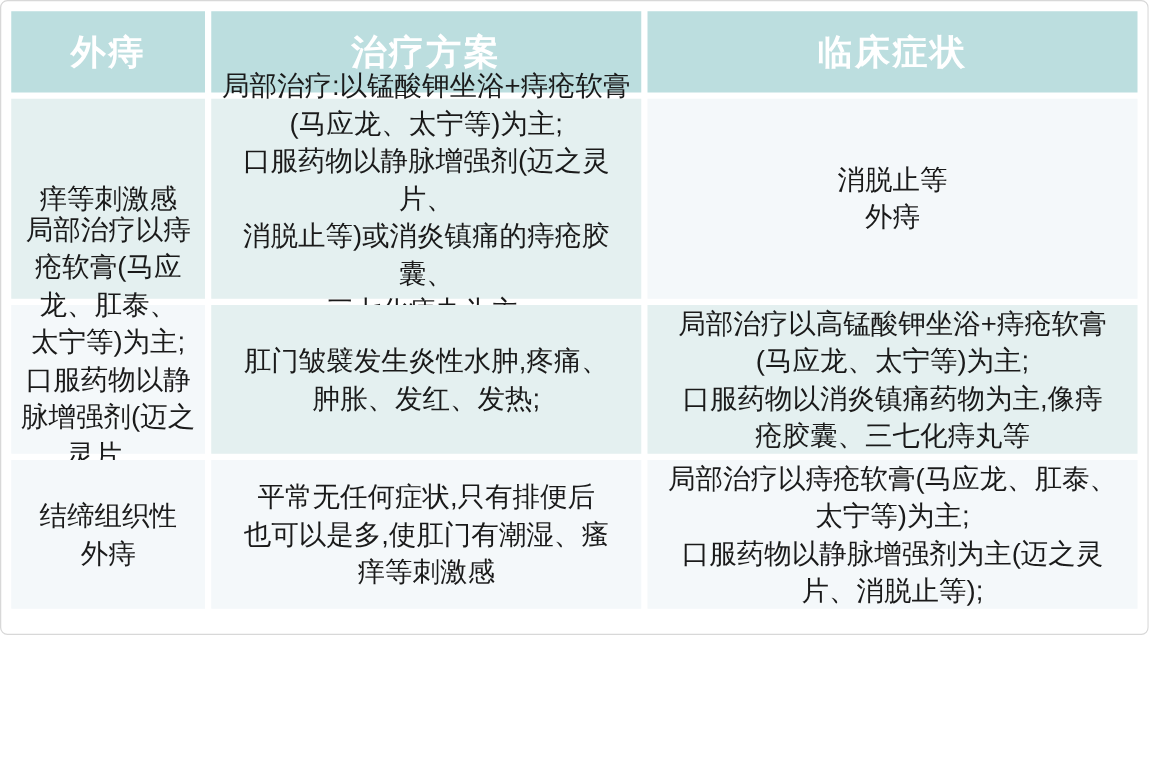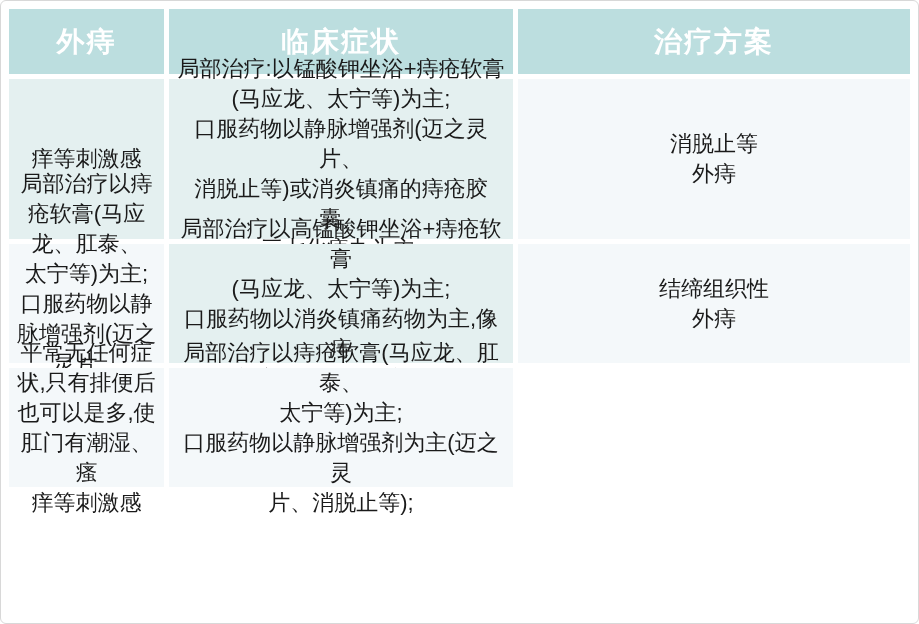--- a/index.html
+++ b/index.html
@@ -4,21 +4,21 @@
 <style>
   html, body {
     margin: 0;
     padding: 0;
     background: #ffffff;
     font-family: "Liberation Sans", sans-serif;
   }
   .page {
     position: relative;
     width: 919px;
-    height: 624px;
+    height: 508px;
     box-sizing: border-box;
     background: var(--cell-gap, #ffffff);
     border: 1px solid var(--border-color, #d8d8d8);
     border-radius: 6px;
     padding: 8px;
     overflow: hidden;
   }
   .grid {
     display: grid;
     grid-template-columns: 155px 344px 1fr;
@@ -50,37 +50,39 @@
   .row-odd { background: var(--row-odd-bg, #e4f0f0); }
   .row-even { background: var(--row-even-bg, #f4f8fa); }
 </style>
 </head>
 <body>
 
 <div class="page">
   <div class="grid">
 
     <div class="cell header-cell">外痔</div>
+    <div class="cell header-cell">治疗方案</div>
     <div class="cell header-cell">临床症状</div>
-    <div class="cell header-cell">治疗方案</div>
 
     <div class="cell body-cell row-odd">痒等刺激感</div>
     <div class="cell body-cell row-odd">局部治疗:以锰酸钾坐浴+痔疮软膏
 (马应龙、太宁等)为主;
 口服药物以静脉增强剂(迈之灵片、
 消脱止等)或消炎镇痛的痔疮胶囊、
 三七化痔丸为主;</div>
 
     <div class="cell body-cell row-even">消脱止等
 外痔</div>
     <div class="cell body-cell row-even">局部治疗以痔疮软膏(马应龙、肛泰、
 太宁等)为主;
 口服药物以静脉增强剂(迈之灵片、
 消脱止等)为主;</div>
 
+    <div class="cell body-cell row-odd">肛门皱襞发生炎性水肿,疼痛、
+肿胀、发红、发热;</div>
     <div class="cell body-cell row-odd">局部治疗以高锰酸钾坐浴+痔疮软膏
 (马应龙、太宁等)为主;
 口服药物以消炎镇痛药物为主,像痔
 疮胶囊、三七化痔丸等</div>
 
     <div class="cell body-cell row-even">结缔组织性
 外痔</div>
     <div class="cell body-cell row-even">平常无任何症状,只有排便后
 也可以是多,使肛门有潮湿、瘙
 痒等刺激感</div>

